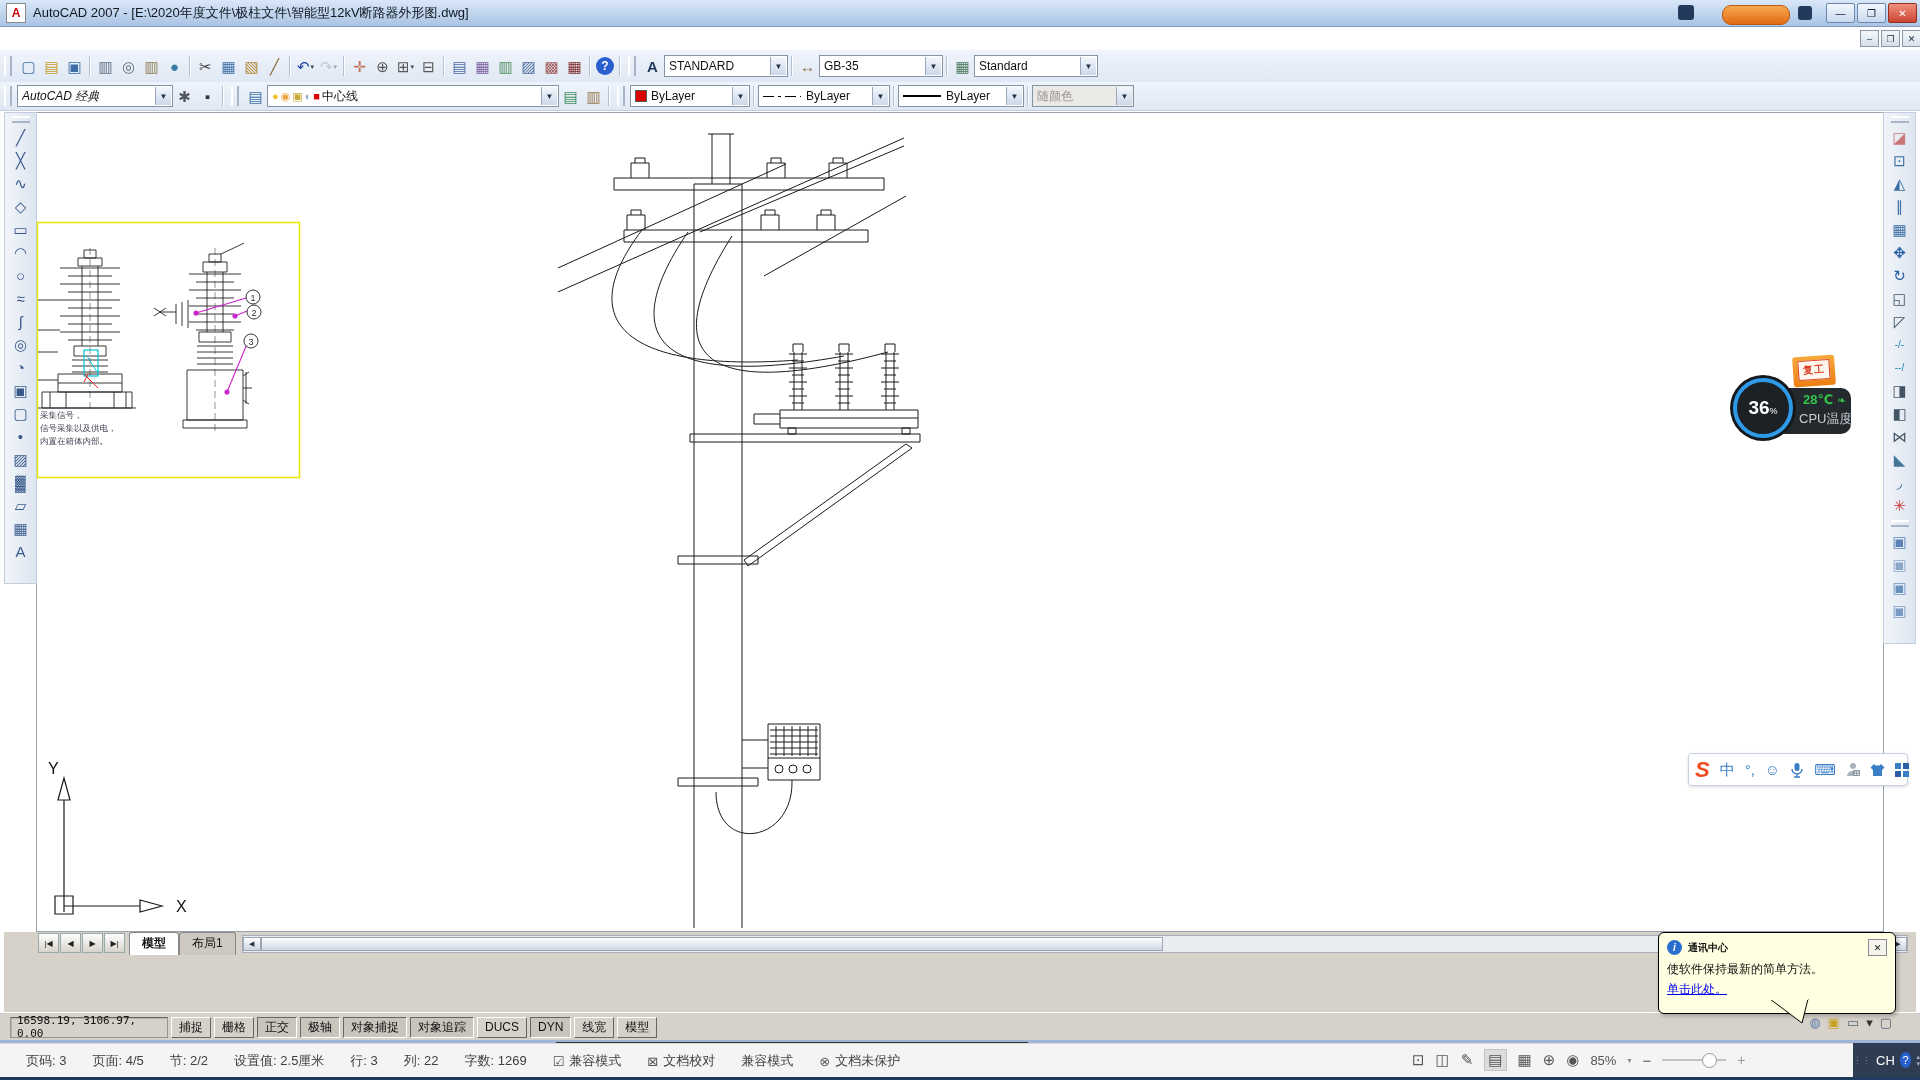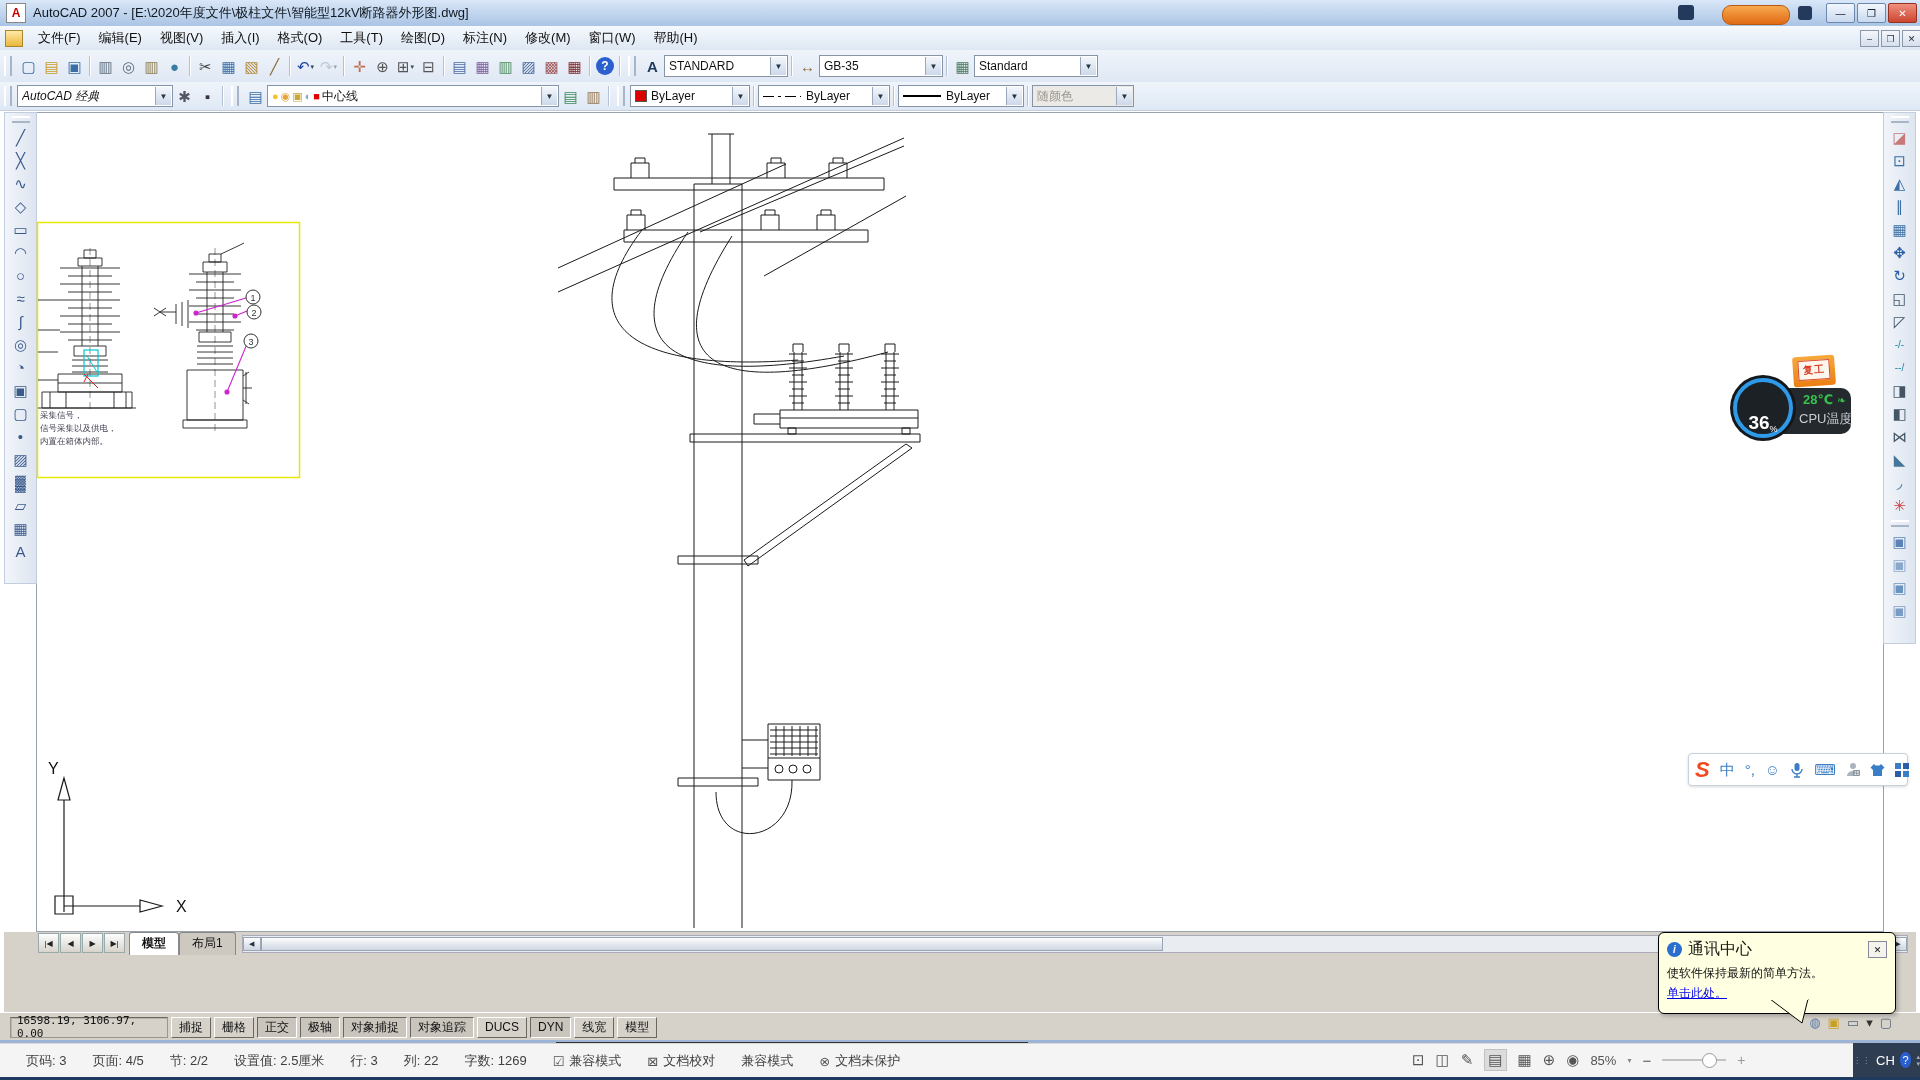--- a/index.html
+++ b/index.html
@@ -91,42 +91,42 @@
   .helpdot{width:16px;height:16px;border-radius:50%;background:#2a5fd0;color:#fff;font-size:11px;
            display:flex;align-items:center;justify-content:center;}
   .darkstrip{left:0;top:1077px;width:1920px;height:3px;background:#1e3a5f;}
   .peek{left:556px;top:1042px;width:470px;height:18px;background:#fff;border:1px solid #333;}
   .peek i{position:absolute;top:0;bottom:0;width:1px;background:#333;}
   
   .cpuwrap{left:1733px;top:356px;width:126px;height:86px;}
   .cpupill{position:absolute;left:16px;top:32px;width:102px;height:46px;border-radius:10px;background:#24292e;}
   .cpucircle{position:absolute;left:0px;top:22px;width:52px;height:52px;border-radius:50%;
              background:#1c2126;border:4px solid #2e9ae8;box-shadow:0 0 0 3px #14181c;
-             display:flex;align-items:flex-end;justify-content:center;color:#fff;}
+             display:flex;align-items:center;justify-content:center;color:#fff;}
   .cpupct{font-size:19px;font-weight:bold;}
   .cpuunit{font-size:9px;margin-top:6px;}
   .cputemp{position:absolute;left:70px;top:36px;font-size:13px;color:#35c24a;font-weight:bold;}
   .cpuleaf{color:#35c24a;font-size:11px;}
   .cpulabel{position:absolute;left:66px;top:54px;font-size:13px;color:#c8cdd2;}
   .badge{position:absolute;left:60px;top:0px;width:42px;height:30px;background:linear-gradient(#f6a93c,#ec7f12);
          border-radius:3px;transform:rotate(-4deg);}
   .badgecard{position:absolute;left:5px;top:4px;width:30px;height:18px;background:#fdf6ec;
              border:1px solid #d8402a;display:flex;align-items:center;justify-content:center;}
   .badgetext{font-size:10px;color:#d8402a;font-weight:bold;letter-spacing:1px;}
   .sogou{left:1688px;top:753px;width:206px;height:31px;background:#fff;border:1px solid #c6d2e0;
          border-radius:4px;display:flex;align-items:center;gap:8px;padding:0 6px;box-shadow:0 1px 3px rgba(0,0,0,.15);}
   .slogo{font-size:22px;font-weight:bold;font-style:italic;color:#f04a1e;margin-right:2px;}
   .sic{color:#3a7ec8;font-size:15px;line-height:1;display:flex;align-items:center;}
   .sic.gray{color:#a8b2bc;}
   .balloon{left:1658px;top:932px;width:220px;height:68px;background:#ffffe1;border:1px solid #000;
            border-radius:6px;box-shadow:2px 2px 4px rgba(0,0,0,.25);padding:6px 8px;font-size:12px;}
   .bt-row{display:flex;align-items:center;gap:6px;}
   .binfo{width:15px;height:15px;border-radius:50%;background:#2a6fd0;color:#fff;font-size:10px;font-weight:bold;
          display:flex;align-items:center;justify-content:center;font-style:italic;}
-  .btitle{font-weight:normal;font-size:16px;}
+  .btitle{font-weight:bold;font-size:10px;}
   .bclose{margin-left:auto;width:17px;height:15px;border:1px solid #889;background:#f4f4ec;
           display:flex;align-items:center;justify-content:center;font-size:9px;}
   .bbody{margin-top:5px;color:#111;}
   .blink{color:#0000ee;text-decoration:underline;margin-top:3px;display:inline-block;}
 </style>
 </head>
 <body>
 
 <div id="screen">
 
@@ -136,36 +136,20 @@
   </div>
   <div class="abs ov-sq" style="left:1678px;top:5px;"></div>
   <div class="abs ov-pill"></div>
   <div class="abs ov-sq" style="left:1798px;top:6px;width:14px;height:14px;"></div>
   <div class="abs" style="left:1824px;top:3px;display:flex;">
     <div class="winbtn">—</div>
     <div class="winbtn">❐</div>
     <div class="winbtn close">✕</div>
   </div>
 
-  <div class="abs menubar">
-    <div class="fileicon"></div>
-    <div id="menuitems" style="display:flex;">
-        <div class="menu-item">文件(F)</div>
-        <div class="menu-item">编辑(E)</div>
-        <div class="menu-item">视图(V)</div>
-        <div class="menu-item">插入(I)</div>
-        <div class="menu-item">格式(O)</div>
-        <div class="menu-item">工具(T)</div>
-        <div class="menu-item">绘图(D)</div>
-        <div class="menu-item">标注(N)</div>
-        <div class="menu-item">修改(M)</div>
-        <div class="menu-item">窗口(W)</div>
-        <div class="menu-item">帮助(H)</div>
-      </div>
-  </div>
   <div class="abs" style="left:1858px;top:30px;display:flex;">
     <div class="mdibtn">‒</div>
     <div class="mdibtn">❐</div>
     <div class="mdibtn">✕</div>
   </div>
 
   <div class="abs toolrow" style="top:50px;height:32px;">
     <div class="grip"></div>
     <div id="stdtools" style="display:flex;align-items:center;">
         <div class="tbtn" style="color: rgb(58, 110, 165);">▢</div>

